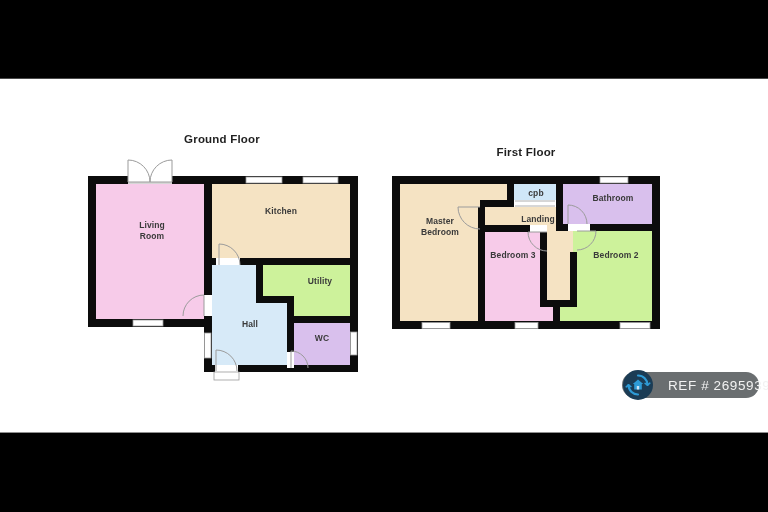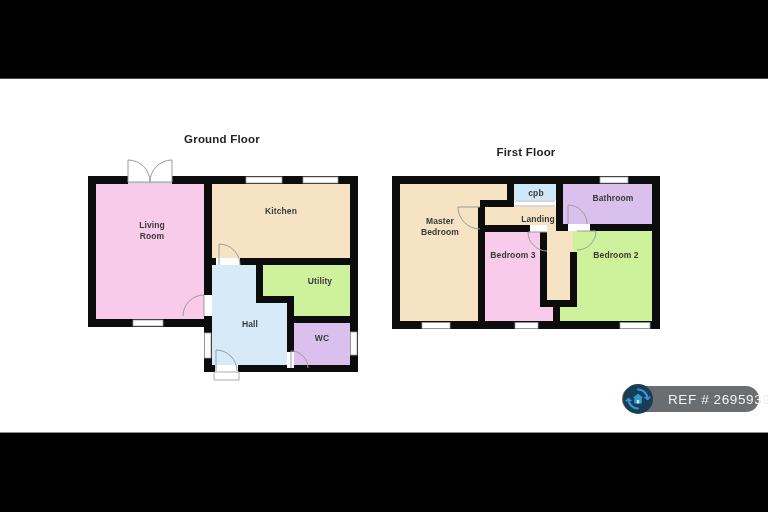--- a/index.html
+++ b/index.html
@@ -12,21 +12,21 @@
               border-top:1px solid #8f8f8f;}
   .plan-svg{position:absolute;left:0;top:0;}
   svg text{font-family:"Liberation Sans",sans-serif;font-weight:bold;fill:#3a3a3a;}
   .plan-title{font-size:11.5px;fill:#1f1f1f;letter-spacing:.2px;}
   .room-label{font-size:8.5px;letter-spacing:.1px;}
   .wall{fill:#0c0c0c;}
   .win{fill:#ffffff;stroke:#9b9b9b;stroke-width:0.8;}
   .gap{fill:#ffffff;}
   .door{fill:none;stroke:#9b9b9b;stroke-width:1;}
   .thin{stroke:#9b9b9b;stroke-width:0.8;}
-  .ref-badge{position:absolute;left:622px;top:386px;width:137px;height:26px;border-radius:14px;
+  .ref-badge{position:absolute;left:622px;top:372px;width:137px;height:26px;border-radius:14px;
              display:flex;align-items:center;}
   .ref-text{color:#f2f2f2;font-size:13.5px;letter-spacing:.6px;margin-left:46px;white-space:nowrap;}
   .badge-icon{position:absolute;left:1px;top:-2px;width:30px;height:30px;}
 </style>
 </head>
 <body>
 
 <div class="screen">
   <div class="top-bar"></div>
   <div class="content"></div>

